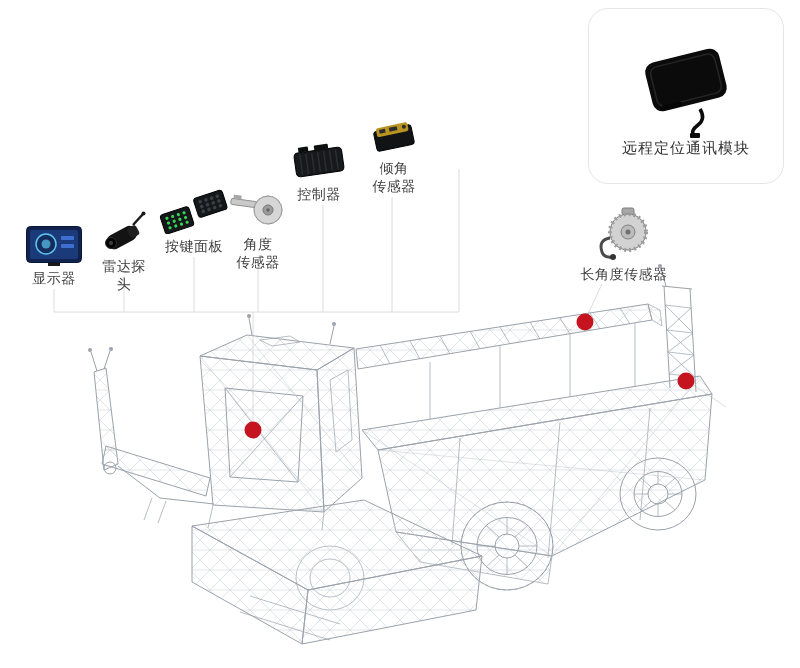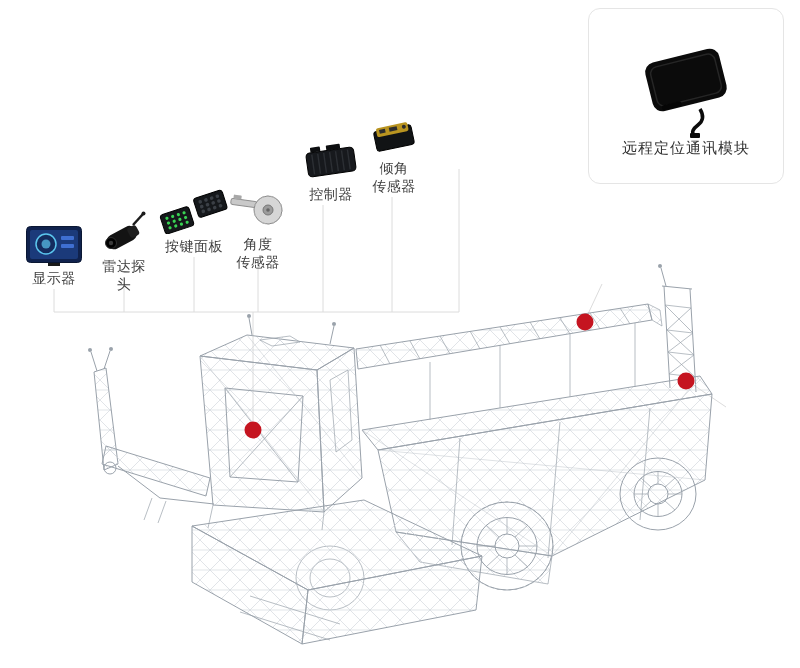--- a/index.html
+++ b/index.html
@@ -10,21 +10,21 @@
   .wiregroup{stroke:var(--wireframe,#9aa2ab);stroke-width:1;fill:url(#mesh)}
   .nofill{fill:none}
   .thin{stroke-width:.7}
   .accent{stroke:#b9bfc6;stroke-width:.5;fill:none;opacity:.9}
   .soliddot{fill:var(--wireframe,#9aa2ab);stroke:none}
   .conn{stroke:var(--connector,#dcdcdc);stroke-width:1;fill:none}
   .marker{fill:var(--accent-red,#c51420);stroke:none}
   .comp{position:absolute;display:flex;flex-direction:column;align-items:center;gap:3px;text-align:center}
   .comp .label{font-size:14px;line-height:18px;color:var(--text,#3f3f3f);white-space:pre-line;letter-spacing:.5px}
   .module-box{position:absolute;left:588px;top:8px;width:196px;height:176px;border:1px solid var(--panel-border,#e5e5e5);
-    border-radius:12px;background:#fff;display:flex;flex-direction:column;align-items:center;justify-content:center;}
+    border-radius:20px;background:#fff;display:flex;flex-direction:column;align-items:center;justify-content:center;}
   .module-box .label{font-size:15px;color:#333;letter-spacing:1px}
 </style>
 </head>
 <body>
 
 <div class="stage">
 
   <svg class="scene" width="800" height="668" viewBox="0 0 800 668">
     <defs>
       <pattern id="mesh" width="20" height="20" patternUnits="userSpaceOnUse">
@@ -178,21 +178,21 @@
       </g>
       <circle cx="38" cy="22" r="14" fill="#d6d6d6" stroke="#8a8a8a"></circle>
       <circle cx="38" cy="22" r="14" fill="none" stroke="#b5b5b5" stroke-dasharray="2 2"></circle>
       <circle cx="38" cy="22" r="5" fill="#9c9c9c" stroke="#777"></circle>
       <circle cx="38" cy="22" r="1.8" fill="#666"></circle>
     </svg>
     <figcaption class="label">角度
 传感器</figcaption>
   </figure>
 
-  <figure class="comp" style="left:304px;top:140px;width:54px">
+  <figure class="comp" style="left:292px;top:140px;width:54px">
     <svg width="54" height="42" viewBox="0 0 54 42">
       <g transform="rotate(-8 27 22)">
         <rect x="3" y="10" width="48" height="24" rx="4" fill="#17191d" stroke="#000"></rect>
         <g stroke="#2c2f34" stroke-width="1.4">
           <line x1="9" y1="12" x2="9" y2="32"></line>
             <line x1="15" y1="12" x2="15" y2="32"></line>
             <line x1="21" y1="12" x2="21" y2="32"></line>
           <line x1="27" y1="12" x2="27" y2="32"></line>
             <line x1="33" y1="12" x2="33" y2="32"></line>
             <line x1="39" y1="12" x2="39" y2="32"></line>
@@ -213,20 +213,32 @@
         <rect x="12" y="11" width="6" height="4" fill="#2d2d2d"></rect>
         <rect x="22" y="11" width="8" height="4" fill="#2d2d2d"></rect>
         <circle cx="37" cy="13" r="2" fill="#2d2d2d"></circle>
       </g>
     </svg>
     <figcaption class="label">倾角
 传感器</figcaption>
   </figure>
 
 
+  <figure class="comp" style="left:576px;top:202px;width:96px">
+    <svg width="64" height="60" viewBox="0 0 64 60">
+      <rect x="30" y="6" width="12" height="7" rx="2" fill="#a8a8a8" stroke="#7d7d7d"></rect>
+      <circle cx="36" cy="30" r="18" fill="#d2d2d2" stroke="#7d7d7d"></circle>
+      <circle cx="36" cy="30" r="18" fill="none" stroke="#9d9d9d" stroke-width="4" stroke-dasharray="2 3"></circle>
+      <circle cx="36" cy="30" r="7" fill="#bcbcbc" stroke="#808080"></circle>
+      <circle cx="36" cy="30" r="2.5" fill="#6f6f6f"></circle>
+      <path d="M18 36 q-12 2 -8 14 q2 6 10 5" stroke="#4a4a4a" stroke-width="3" fill="none"></path>
+      <circle cx="21" cy="55" r="3" fill="#333"></circle>
+    </svg>
+    <figcaption class="label">长角度传感器</figcaption>
+  </figure>
 
 
   <div class="module-box">
     <svg width="120" height="104" viewBox="0 0 120 104">
       <g transform="rotate(-14 60 45)">
         <rect x="22" y="20" width="76" height="50" rx="10" fill="#0b0b0b"></rect>
         <rect x="27" y="25" width="66" height="40" rx="7" fill="none" stroke="#262626" stroke-width="1.5"></rect>
         <rect x="30" y="64" width="20" height="5" rx="2" fill="#060606"></rect>
       </g>
       <path d="M74 74 q6 10 -2 16 q-8 6 -4 10" stroke="#0b0b0b" stroke-width="3.5" fill="none"></path>

